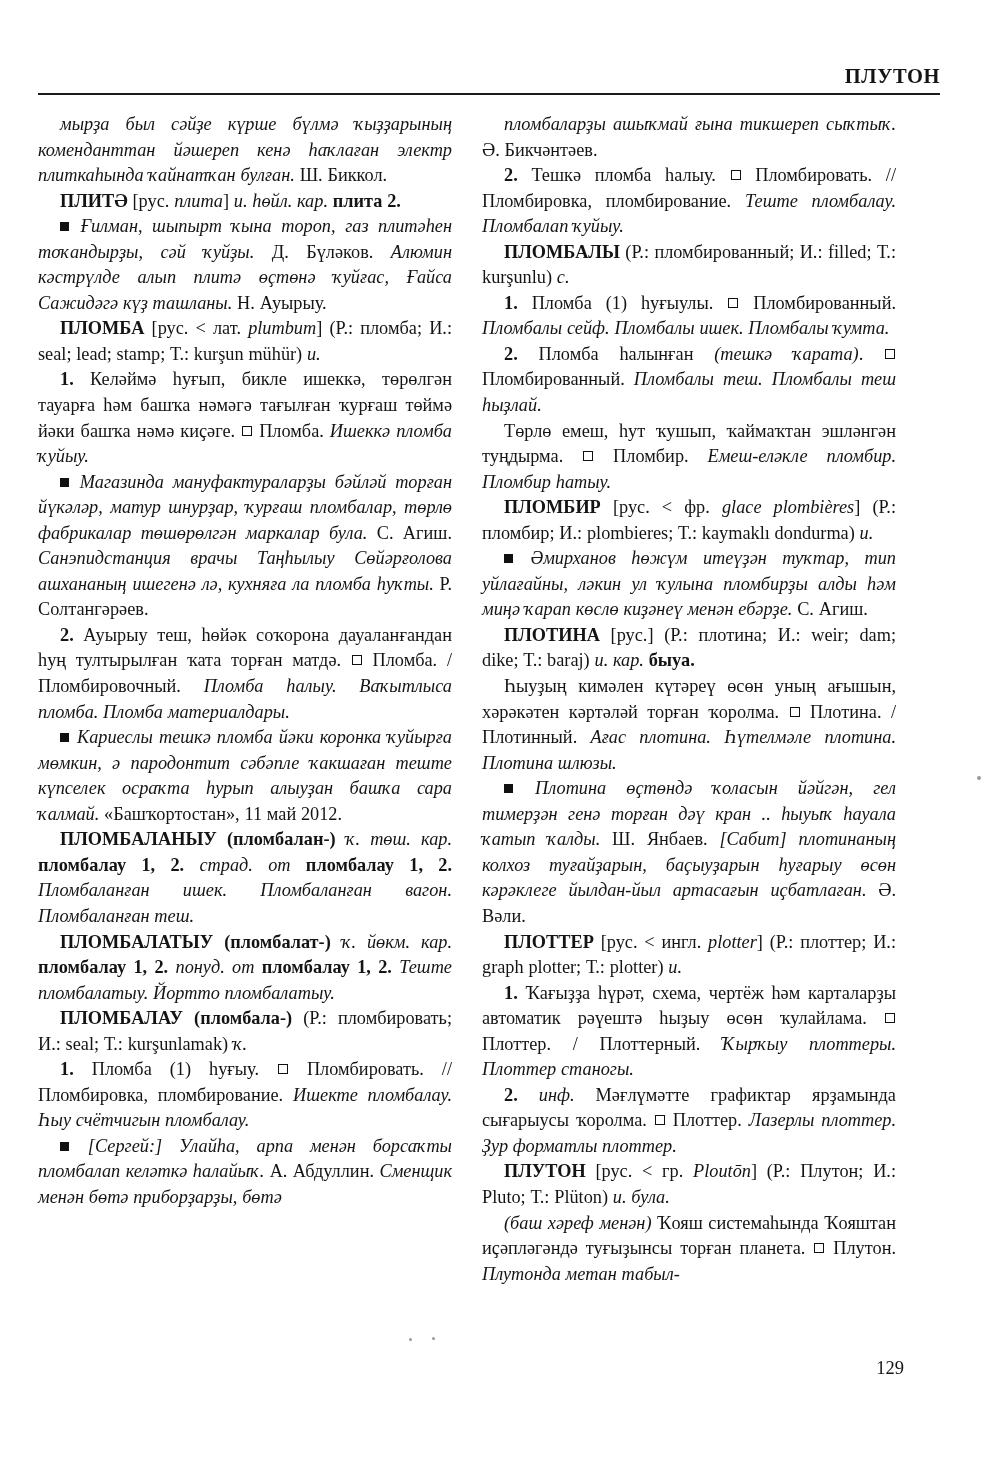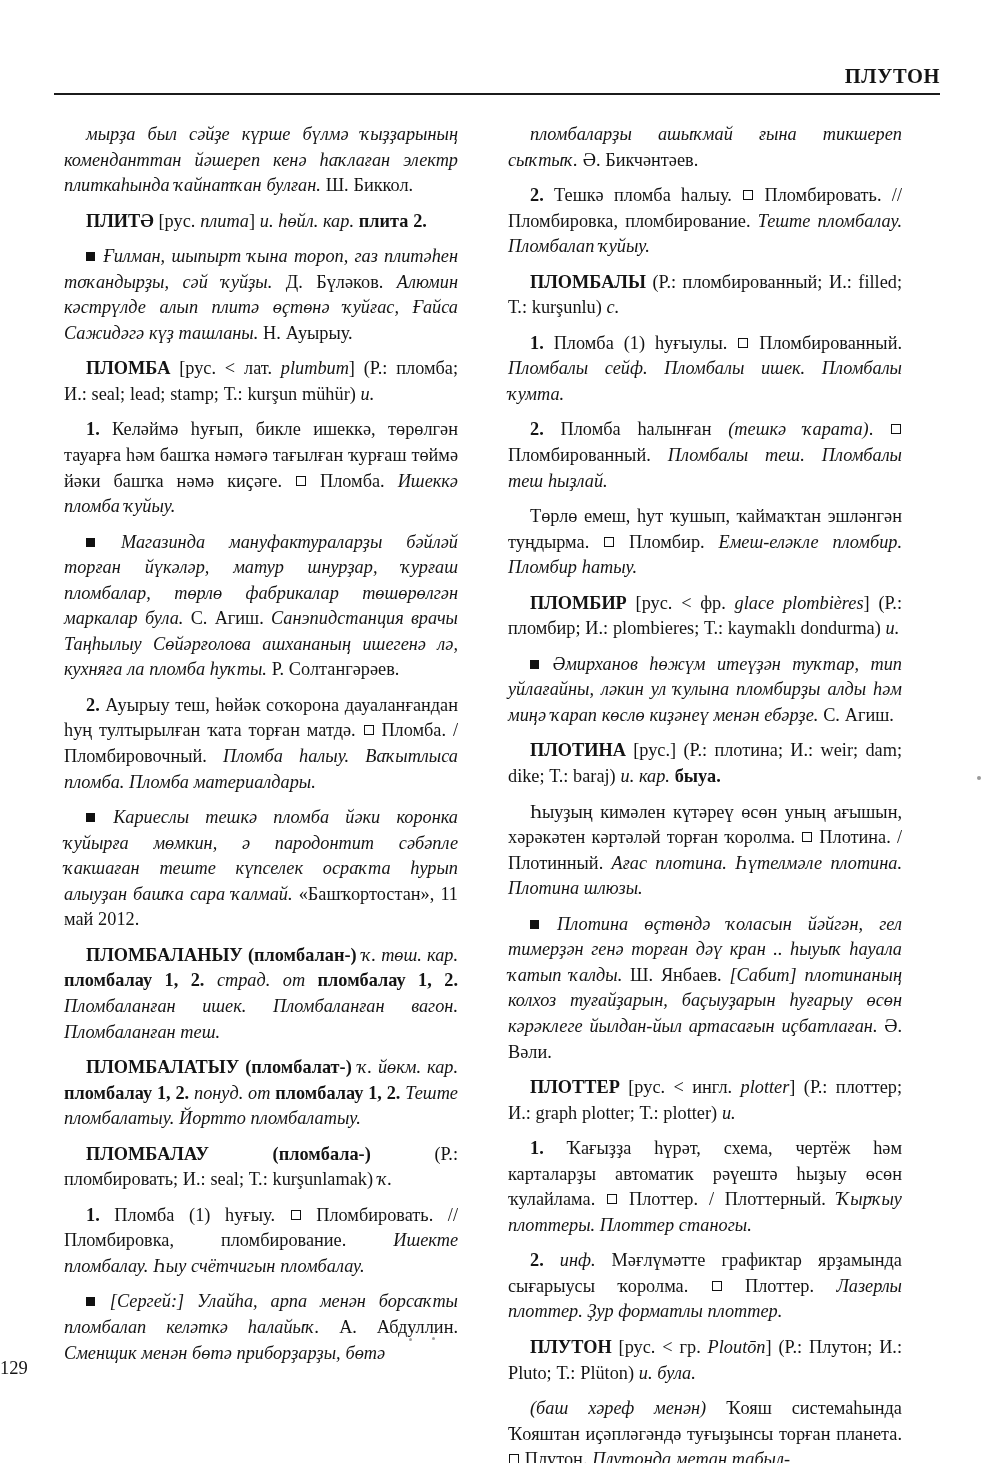--- a/index.html
+++ b/index.html
@@ -14,21 +14,21 @@
     color: #141414;
     position: relative;
     overflow: hidden;
   }
   .page {
     position: absolute;
     left: 0; top: 0;
     width: 1000px;
     height: 1463px;
     box-sizing: border-box;
-    padding: 44px 60px 0 54px;
+    padding: 44px 60px 0 38px;
   }
   
   .runhead {
     height: 42px;
     display: flex;
     align-items: flex-end;
     justify-content: flex-end;
   }
   .runhead-text {
     font-weight: bold;
@@ -50,21 +50,21 @@
   }
   .col {
     width: 414px;
     flex: 0 0 414px;
   }
   .para {
     font-size: 18.3px;
     line-height: 25.55px;
     text-align: justify;
     text-justify: inter-word;
-    margin: 10px;
+    margin: 0;
     hyphens: manual;
     word-spacing: 0.2px;
   }
   .para.indent { text-indent: 22px; }           
   .b  { font-weight: bold; }
   .i  { font-style: italic; }
   
   .sq-filled {
     display: inline-block;
     width: 9px; height: 9px;
@@ -79,21 +79,21 @@
     background: transparent;
     vertical-align: 1px;
     margin: 0 1px;
   }
   
   .folio {
     position: absolute;
     left: 0;
     bottom: 84px;
     width: 904px;
-    text-align: left;
+    text-align: right;
     font-size: 18.5px;
     font-family: Liberation Serif, serif;
   }
   
   .speck {
     position: absolute;
     background: #9a9a9a;
     border-radius: 50%;
   }
 </style>

